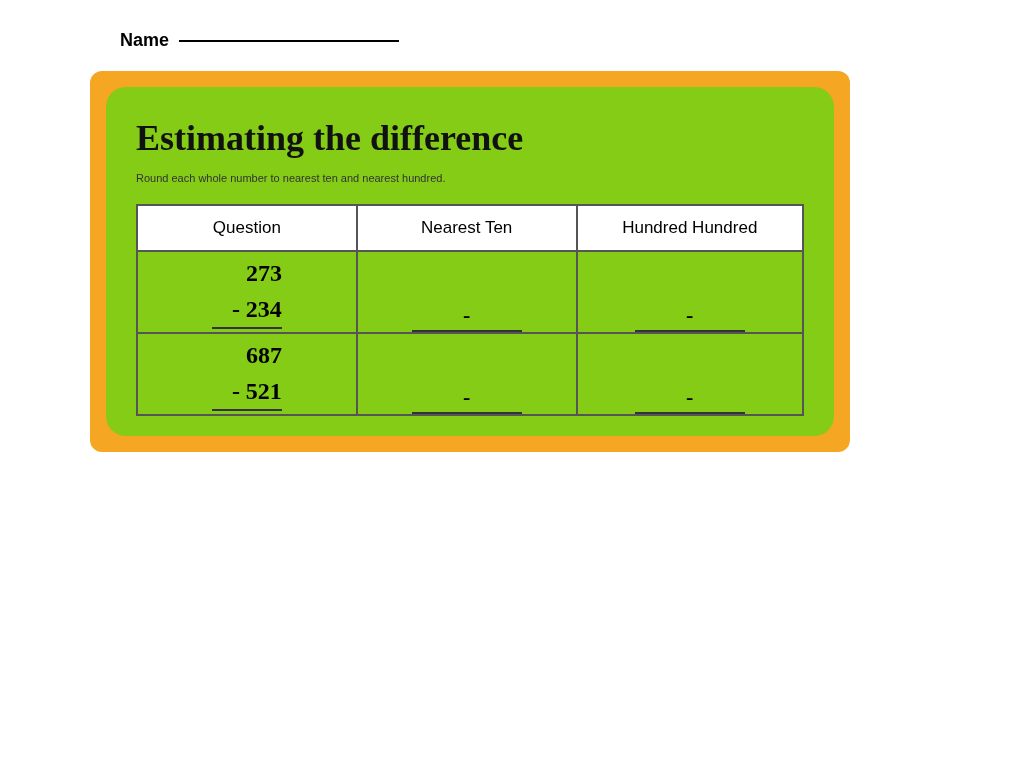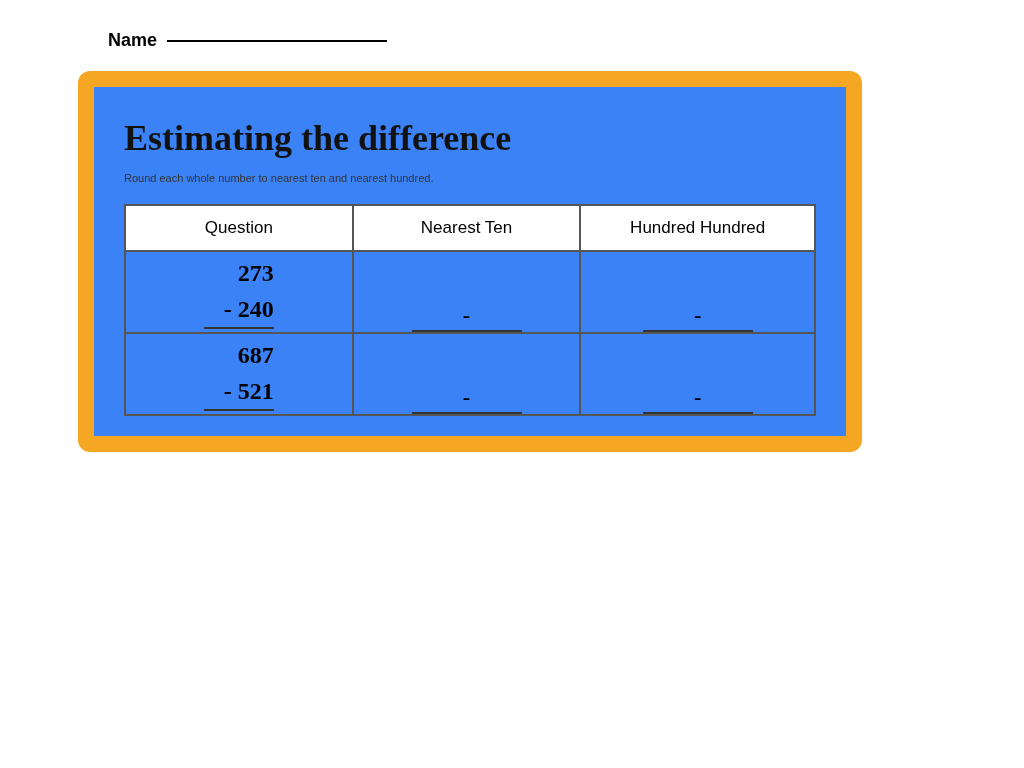--- a/index.html
+++ b/index.html
@@ -11,21 +11,21 @@
     body {
       background: #ffffff;
       font-family: 'Comic Sans MS', 'Chalkboard SE', cursive;
       width: 1024px;
       min-height: 768px;
       overflow-x: hidden;
     }
 
     .page-container {
       background: #ffffff;
-      padding: 30px 28px;
+      padding: 30px 40px;
       width: 940px;
     }
 
     .name-line {
       display: flex;
       align-items: center;
       margin-bottom: 20px;
       padding-left: 80px;
     }
 
@@ -42,22 +42,22 @@
     }
 
     .orange-card {
       background: #F5A623;
       border-radius: 12px;
       padding: 16px;
       margin: 0 50px;
     }
 
     .white-inner {
-      background: #3b82f6;
-      border-radius: 0;
+      background: #84cc16;
+      border-radius: 20px;
       padding: 30px 30px 20px 30px;
     }
 
     .worksheet-title {
       font-size: 36px;
       font-weight: bold;
       font-family: 'Comic Sans MS', 'Chalkboard SE', cursive;
       color: #111;
       margin-bottom: 12px;
       line-height: 1.2;
@@ -172,21 +172,21 @@
             <th class="col-question">Question</th>
             <th class="col-ten">Nearest Ten</th>
             <th class="col-hundred">Hundred Hundred</th>
           </tr>
         </thead>
         <tbody>
           <tr>
             <td class="question-cell col-question">
               <div class="question-numbers">
                 <span class="question-num-top">273</span>
-                <span class="question-num-bottom">- 240</span>
+                <span class="question-num-bottom">- 234</span>
                 <div class="q-underline"></div>
               </div>
             </td>
             <td class="answer-cell col-ten">
               <div class="answer-dash-area">
                 <span class="answer-dash">-</span>
                 <div class="answer-line"></div>
               </div>
             </td>
             <td class="answer-cell col-hundred">

